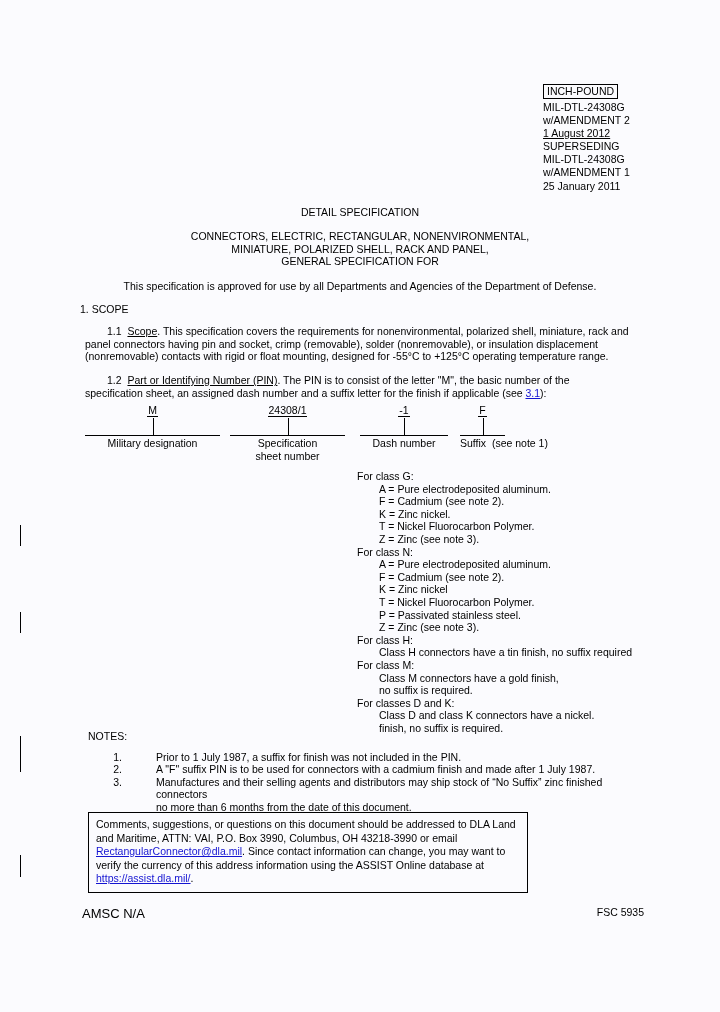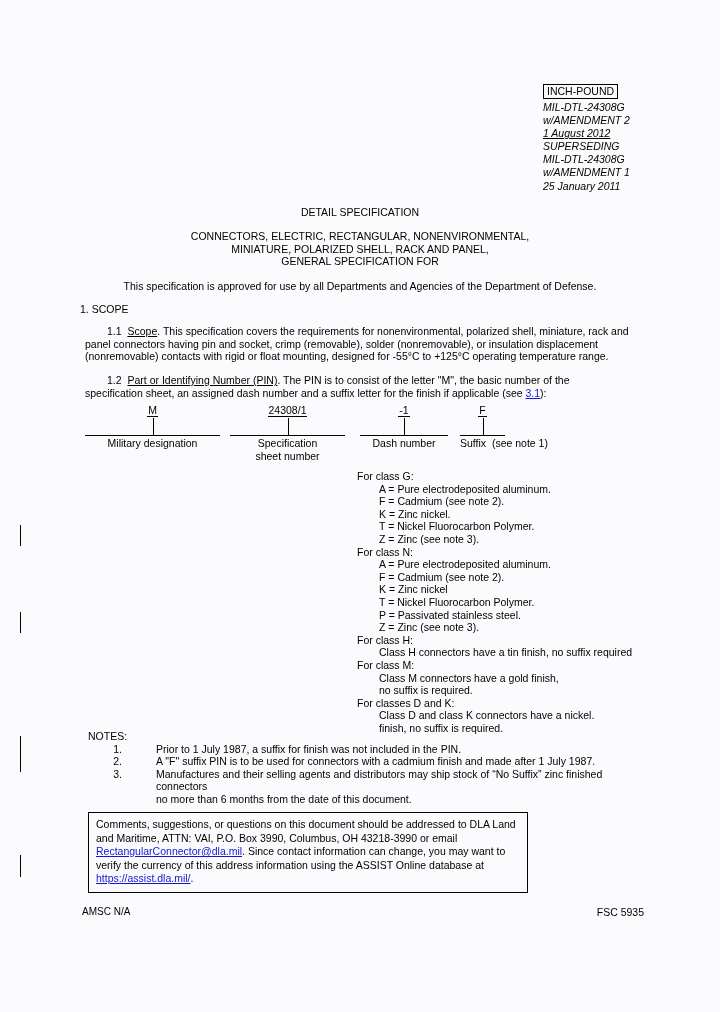--- a/index.html
+++ b/index.html
@@ -38,21 +38,21 @@
     line-height: 13.1px;
   }
   .inch-pound {
     display: inline-block;
     border: 1.2px solid #000;
     padding: 0px 3px 1px 3px;
     font-size: 10.5px;
     line-height: 12px;
     margin-bottom: 2px;
   }
-  .header-line { white-space: nowrap; font-style: italic; }
+  .header-line { white-space: nowrap; }
   .header-line.uline {
     text-decoration: underline;
     display: inline-block;
   }
 
   
   .title-detail {
     position: absolute;
     left: 0; right: 0;
     top: 206px;
@@ -152,21 +152,21 @@
 
   
   .notes {
     position: absolute;
     left: 88px;
     top: 730px;
     width: 548px;
     font-size: 10.5px;
     line-height: 12.6px;
   }
-  .notes-title { margin-bottom: 0; }
+  .notes-title { margin-bottom: 8px; }
   .note-row {
     display: flex;
     align-items: flex-start;
     padding-left: 14px;
   }
   .note-num {
     width: 20px;
     flex: 0 0 20px;
     text-align: right;
     padding-right: 6px;
@@ -188,21 +188,21 @@
   .link {
     color: #1414d2;
     text-decoration: underline;
   }
 
   
   .footer-left {
     position: absolute;
     left: 82px;
     top: 906px;
-    font-size: 10px;
+    font-size: 13px;
   }
   .footer-right {
     position: absolute;
     right: 76px;
     top: 906px;
     font-size: 10.5px;
   }
 </style>
 </head>
 <body>

